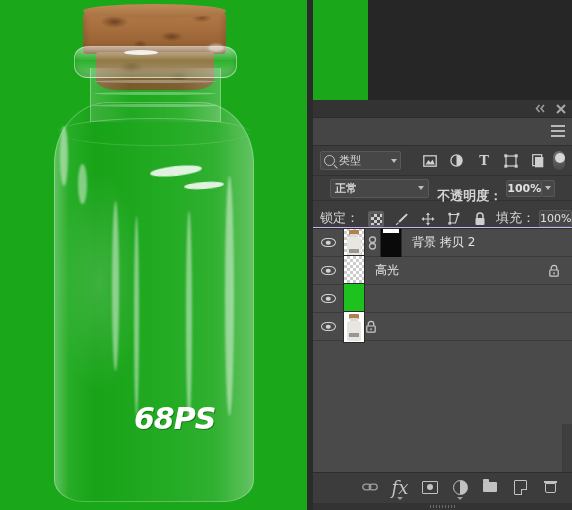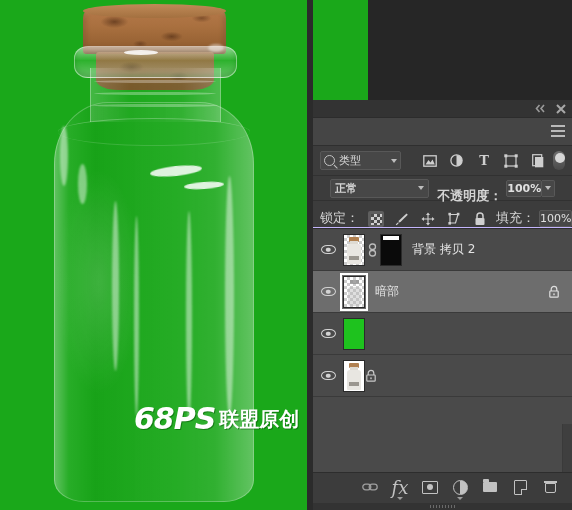--- a/index.html
+++ b/index.html
@@ -375,21 +375,21 @@
 
   
   #layers-list {
     background: #4a4a4a;
     border-top: 1px solid #2d2d2d;
     position: relative;
     height: 195px;
     overflow: hidden;
   }
   .layer-row {
-    height: 42px;
+    height: 28px;
     display: flex;
     align-items: center;
     border-bottom: 1px solid #3a3a3a;
     position: relative;
     box-sizing: border-box;
     background: #4a4a4a;
   }
   .layer-row.selected { background: #6d6d6d; }
   .eye-cell {
     width: 30px;
@@ -561,21 +561,20 @@
       <div class="hl hl-soft" style="left:96px; top:210px; width:5px; height:200px;"></div>
       <div class="hl hl-soft" style="left:148px; top:205px; width:6px; height:210px;"></div>
       <div class="hl hl-soft" style="left:187px; top:170px; width:9px; height:240px;"></div>
       <div class="hl hl-soft" style="left:22px; top:120px; width:8px; height:60px;"></div>
       <div class="hl hl-soft" style="left:170px; top:38px; width:16px; height:8px;"></div>
       <div class="hl" style="left:86px; top:44px; width:34px; height:5px;"></div>
     </div>
 
     <div id="img-watermark">
       <span class="logo68">68PS</span>
-      <span class="logocn">联盟原创</span>
     </div>
   </div>
   <div id="canvas-edge"></div>
 
 
   <div id="layers-panel">
 
     <div id="panel-titlebar">
       <div class="win-btns">
         <div class="winbtn">
@@ -714,42 +713,37 @@
             <svg width="9" height="14" viewBox="0 0 9 14">
               <rect x="1.5" y="1" width="6" height="5.5" rx="2.7" fill="none" stroke="#bdbdbd" stroke-width="1.3"></rect>
               <rect x="1.5" y="7.5" width="6" height="5.5" rx="2.7" fill="none" stroke="#bdbdbd" stroke-width="1.3"></rect>
             </svg>
           </span>
           <div class="thumb mask"></div>
         </div>
         <span class="layer-name">背景 拷贝 2</span>
       </div>
 
-
-      <div class="layer-row selected">
+      <div class="layer-row">
         <div class="eye-cell">
           <span class="eye"></span>
         </div>
         <div class="thumb-cell">
-          <div class="thumb checker thumb-sel">
-            <div class="mini-jar">
-              <div style="position:absolute;left:6px;top:3px;width:9px;height:4px;background:#8f8f8f;opacity:.8;"></div>
-              <div style="position:absolute;left:4px;top:10px;width:13px;height:19px;background:#b9b9b9;opacity:.45;border-radius:3px;"></div>
-            </div>
-          </div>
-        </div>
-        <span class="layer-name">暗部</span>
+          <div class="thumb checker"></div>
+        </div>
+        <span class="layer-name">高光</span>
         <span class="lock-badge">
           <svg width="12" height="13" viewBox="0 0 12 13">
-            <path d="M3.2 6 L3.2 4.2 A2.8 2.8 0 0 1 8.8 4.2 L8.8 6" fill="none" stroke="#dedede" stroke-width="1.2"></path>
-            <rect x="1.8" y="6" width="8.4" height="6.2" rx="0.8" fill="none" stroke="#dedede" stroke-width="1.2"></rect>
-            <rect x="5.3" y="8.4" width="1.4" height="1.8" fill="#dedede"></rect>
-          </svg>
-        </span>
-      </div>
+            <path d="M3.2 6 L3.2 4.2 A2.8 2.8 0 0 1 8.8 4.2 L8.8 6" fill="none" stroke="#c9c9c9" stroke-width="1.2"></path>
+            <rect x="1.8" y="6" width="8.4" height="6.2" rx="0.8" fill="none" stroke="#c9c9c9" stroke-width="1.2"></rect>
+            <rect x="5.3" y="8.4" width="1.4" height="1.8" fill="#c9c9c9"></rect>
+          </svg>
+        </span>
+      </div>
+
 
       <div class="layer-row">
         <div class="eye-cell">
           <span class="eye"></span>
         </div>
         <div class="thumb-cell">
           <div class="thumb green"></div>
         </div>
       </div>
 

